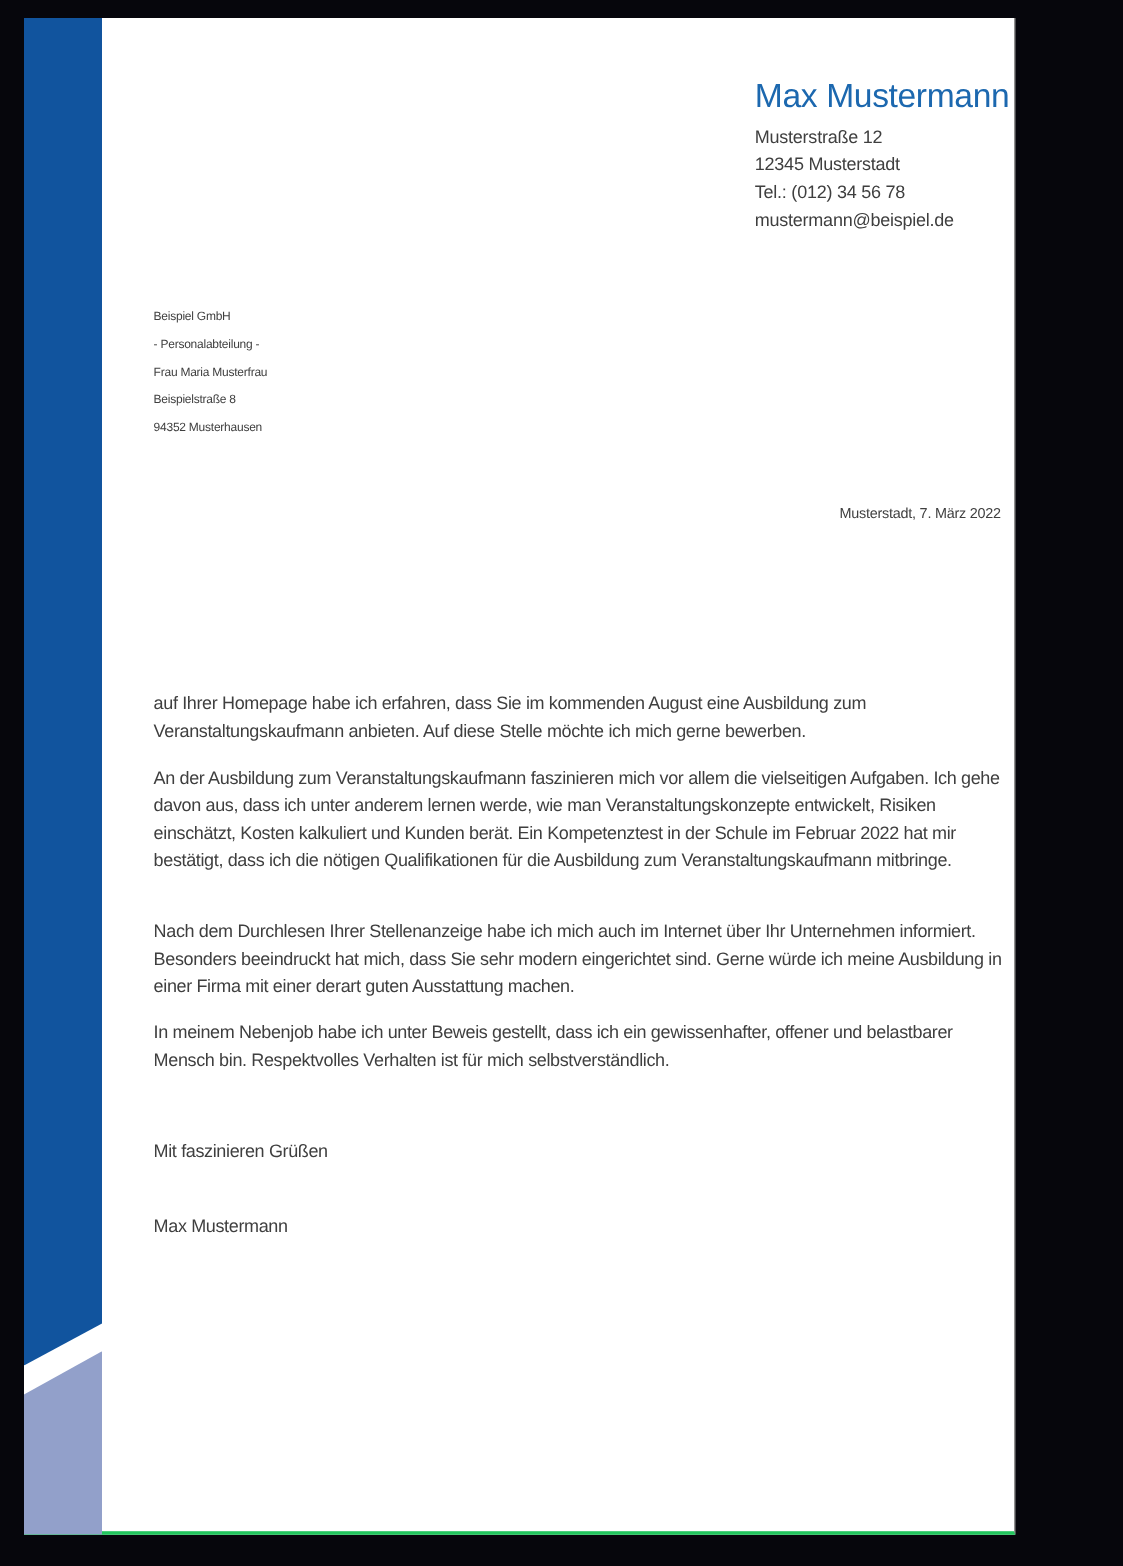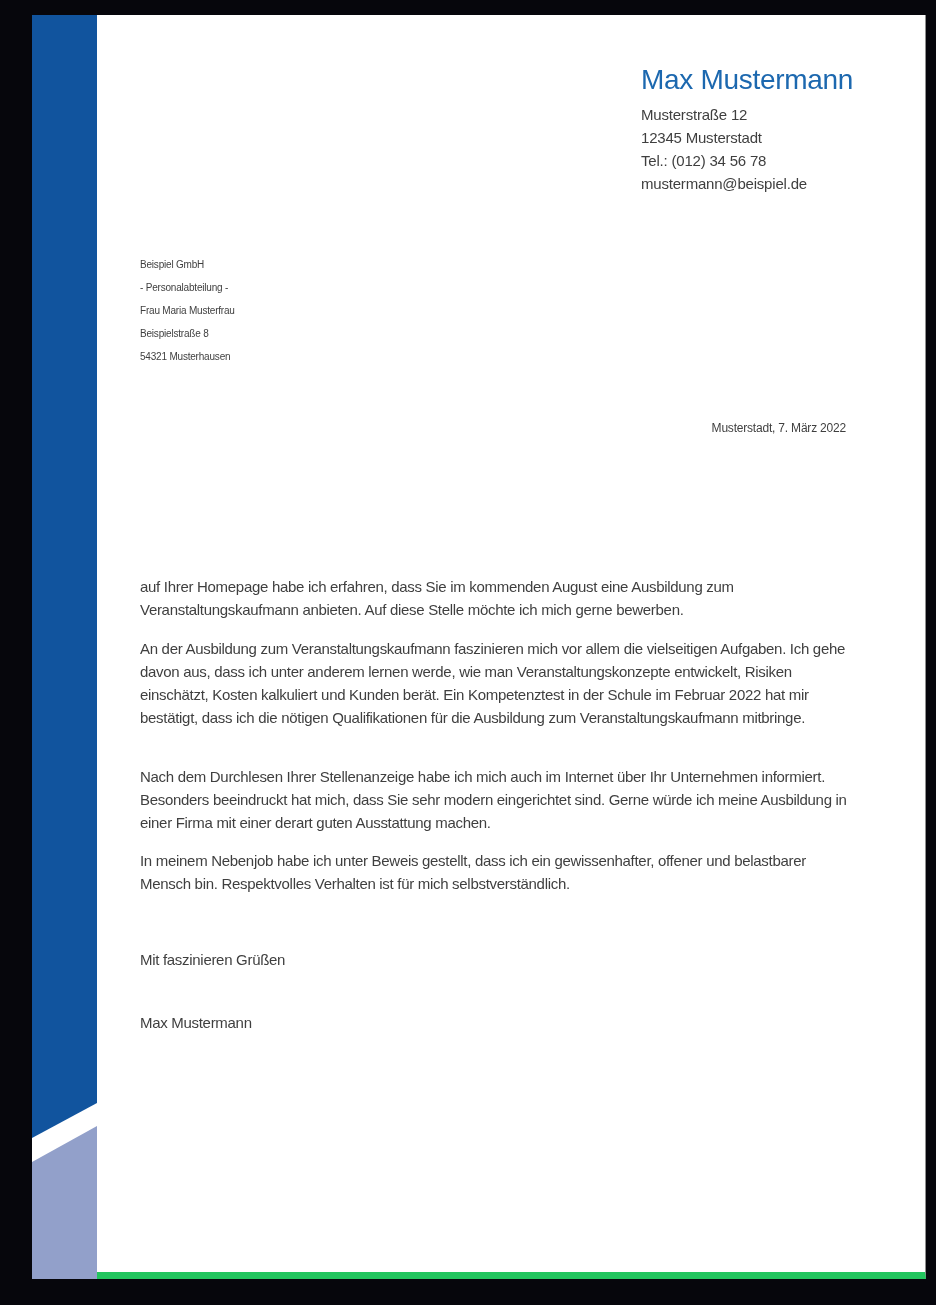--- a/index.html
+++ b/index.html
@@ -14,25 +14,25 @@
   *{ margin:0; padding:0; box-sizing:border-box; }
   html,body{ width:936px; height:1305px; }
   body{
     background: var(--bg);
     font-family: "Liberation Sans", sans-serif;
     position: relative;
     overflow: hidden;
   }
   .paper{
     position:absolute;
-    left:32px; top:15px;
-    width:894px; height:1264px;
+    left:20px; top:15px;
+    width:826px; height:1264px;
     background: var(--paper);
     border-right:1px solid #8f8f8f;
-    border-bottom:7px solid #22c55e;
+    border-bottom:3px solid #22c55e;
   }
   .stripe-dark{
     position:absolute; left:0; top:0;
     width:65px; height:1264px;
     background: var(--accent-dark);
     clip-path: polygon(0 0, 65px 0, 65px 1088px, 0 1123px);
   }
   .stripe-light{
     position:absolute; left:0; top:0;
     width:65px; height:1264px;
@@ -104,21 +104,21 @@
     <div>12345 Musterstadt</div>
     <div>Tel.: (012) 34 56 78</div>
     <div>mustermann@beispiel.de</div>
   </div>
 
   <div class="recipient">
     <div>Beispiel GmbH</div>
     <div>- Personalabteilung -</div>
     <div>Frau Maria Musterfrau</div>
     <div>Beispielstraße 8</div>
-    <div>54321 Musterhausen</div>
+    <div>94352 Musterhausen</div>
   </div>
 
   <div class="dateline">Musterstadt, 7. März 2022</div>
 
 
 
   <p class="bodytext p0">auf Ihrer Homepage habe ich erfahren, dass Sie im kommenden August eine Ausbildung zum Veranstaltungskaufmann anbieten. Auf diese Stelle möchte ich mich gerne bewerben.</p>
   <p class="bodytext p1">An der Ausbildung zum Veranstaltungskaufmann faszinieren mich vor allem die vielseitigen Aufgaben. Ich gehe davon aus, dass ich unter anderem lernen werde, wie man Veranstaltungskonzepte entwickelt, Risiken einschätzt, Kosten kalkuliert und Kunden berät. Ein Kompetenztest in der Schule im Februar 2022 hat mir bestätigt, dass ich die nötigen Qualifikationen für die Ausbildung zum Veranstaltungskaufmann mitbringe.</p>
   <p class="bodytext p2">Nach dem Durchlesen Ihrer Stellenanzeige habe ich mich auch im Internet über Ihr Unternehmen informiert. Besonders beeindruckt hat mich, dass Sie sehr modern eingerichtet sind. Gerne würde ich meine Ausbildung in einer Firma mit einer derart guten Ausstattung machen.</p>
   <p class="bodytext p3">In meinem Nebenjob habe ich unter Beweis gestellt, dass ich ein gewissenhafter, offener und belastbarer Mensch bin. Respektvolles Verhalten ist für mich selbstverständlich.</p>

